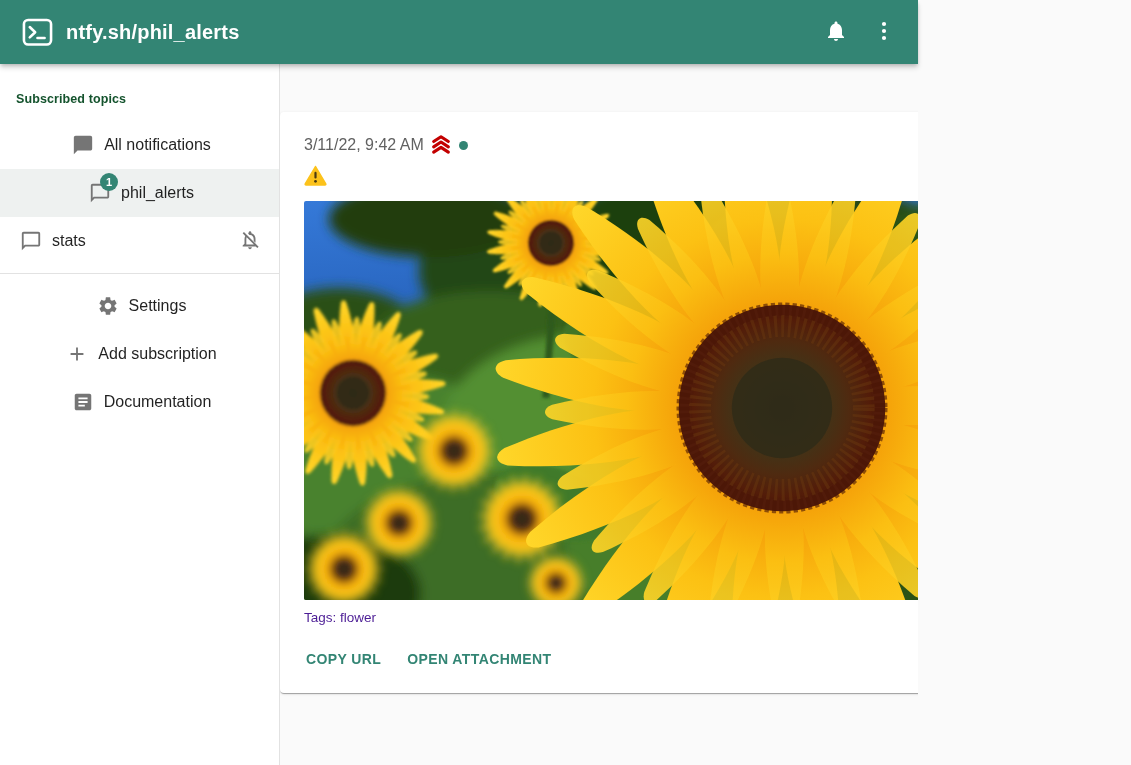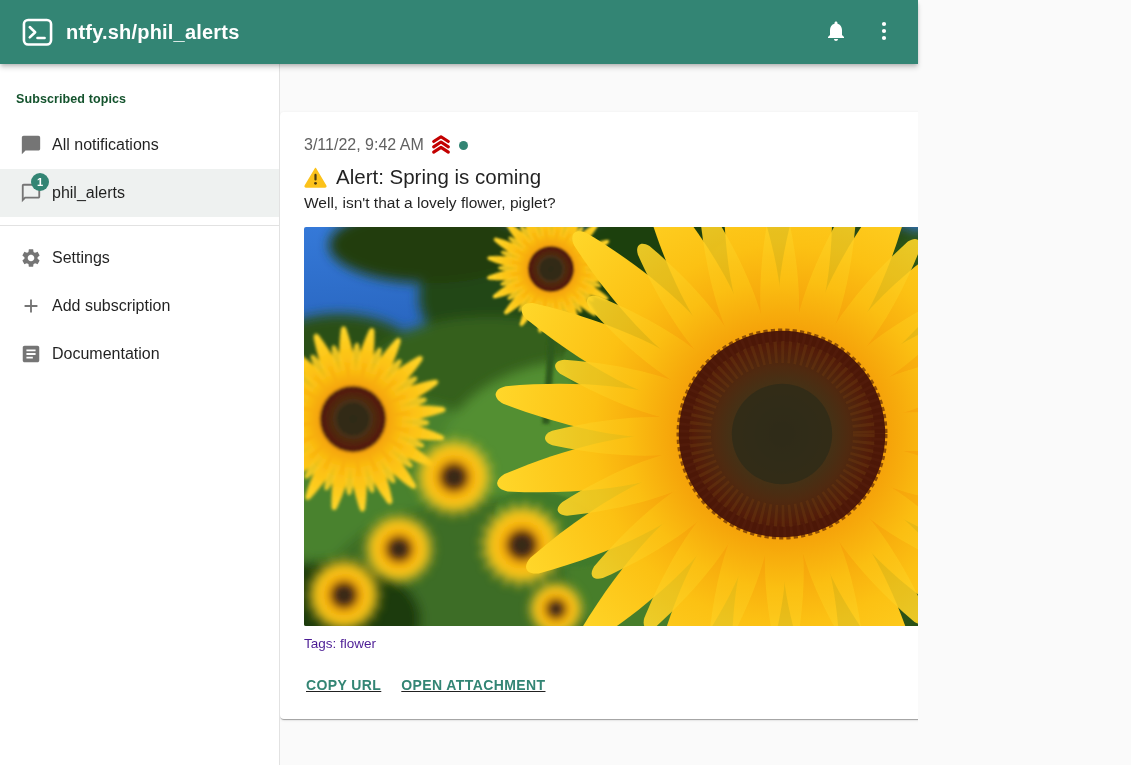--- a/index.html
+++ b/index.html
@@ -31,21 +31,21 @@
     border-radius:50%; cursor:pointer; padding:0;
   }
   .iconbtn svg { width:24px; height:24px; }
 
   
   .sidebar { grid-column:1; grid-row:2; background:#fff;
              border-right:1px solid #e2e2e2; padding-top:16px; }
   .section-label { padding:12px 16px 15px 16px; font-size:12.5px; font-weight:bold;
                    color:#14532d; letter-spacing:.1px; }
   .srow { height:48px; display:flex; align-items:center;
-          padding:0 16px 0 19px; cursor:pointer; position:relative; }
+          padding:0 16px 0 19px; cursor:pointer; position:relative;justify-content:center; }
   .srow.selected { background:#eef1f0; }
   .srow .ic { width:24px; height:24px; color:#757575; flex:0 0 24px;
               position:relative; display:flex; align-items:center; justify-content:center; }
   .srow .ic svg { width:22px; height:22px; }
   .srow .lbl { margin-left:9px; font-size:16px; color:rgba(0,0,0,.87); }
   .srow .right-ic { margin-left:auto; color:#757575; width:24px; height:24px; }
   .srow .right-ic svg { width:22px; height:22px; }
   .badge {
     position:absolute; top:-8px; left:12px; min-width:18px; height:18px;
     background:#338574; color:#fff; border-radius:50%;
@@ -67,21 +67,21 @@
   .meta { display:flex; align-items:center; font-size:16px; color:#616161; }
   .meta .prio { width:22px; height:22px; margin-left:6px; }
   .meta .dot { width:9px; height:9px; border-radius:50%; background:#338574; margin-left:7px; }
   .ntitle { display:flex; align-items:center; gap:9px; margin:9px 0 5px;
             font-size:20.5px; font-weight:normal; color:rgba(0,0,0,.87); }
   .ntitle .warn { width:23px; height:21px; flex:0 0 auto; }
   .nbody { margin:0; font-size:15.5px; color:rgba(0,0,0,.87); }
   .photo { width:705px; height:399px; margin:15px 0 0; border-radius:2px;
            overflow:hidden; cursor:pointer; line-height:0; }
   .tags { margin:10px 0 0; font-size:13.5px; color:#4c1d95; }
-  .actions { display:flex; gap:16px; margin-top:16px;text-decoration:underline; }
+  .actions { display:flex; gap:22px; margin-top:16px; }
   .abtn { border:none; background:none; color:#338574; font-family:inherit;
           font-size:14px; font-weight:bold; letter-spacing:.4px;
           padding:10px 2px; cursor:pointer; }
 </style>
 </head>
 <body>
 
 <div class="app">
 
   <header class="topbar">
@@ -128,20 +128,33 @@
       <span class="ic">
         <svg viewBox="0 0 24 24" fill="#757575">
           <path d="M20 2H4c-1.1 0-2 .9-2 2v18l4-4h14c1.1 0 2-.9 2-2V4c0-1.1-.9-2-2-2zm0 14H5.17L4 17.17V4h16v12z"></path>
         </svg>
         <span class="badge">1</span>
       </span>
       <span class="lbl">phil_alerts</span>
     </div>
 
 
+    <div class="srow">
+      <span class="ic">
+        <svg viewBox="0 0 24 24" fill="#757575">
+          <path d="M20 2H4c-1.1 0-2 .9-2 2v18l4-4h14c1.1 0 2-.9 2-2V4c0-1.1-.9-2-2-2zm0 14H5.17L4 17.17V4h16v12z"></path>
+        </svg>
+      </span>
+      <span class="lbl">stats</span>
+      <span class="right-ic">
+        <svg viewBox="0 0 24 24" fill="#757575">
+          <path d="M12 22c1.1 0 2-.9 2-2h-4c0 1.1.9 2 2 2zm6-7.32V11c0-3.08-1.64-5.64-4.5-6.32V4c0-.83-.67-1.5-1.5-1.5s-1.5.67-1.5 1.5v.68c-.24.06-.47.15-.69.23l1.64 1.64c.18-.03.36-.05.55-.05 2.48 0 4 2.02 4 4.5v2.1l2 2zM5.41 3.35 4 4.76l2.81 2.81C6.29 8.57 6 9.74 6 11v5l-2 2v1h14.24l1.74 1.74 1.41-1.41L5.41 3.35zM16 17H8v-6c0-.68.12-1.32.34-1.9L16 16.76V17z"></path>
+        </svg>
+      </span>
+    </div>
 
     <hr class="sdivider">
 
     <div class="srow">
       <span class="ic">
         <svg viewBox="0 0 24 24" fill="#757575">
           <path d="M19.14 12.94c.04-.3.06-.61.06-.94 0-.32-.02-.64-.07-.94l2.03-1.58c.18-.14.23-.41.12-.61l-1.92-3.32c-.12-.22-.37-.29-.59-.22l-2.39.96c-.5-.38-1.03-.7-1.62-.94l-.36-2.54c-.04-.24-.24-.41-.48-.41h-3.84c-.24 0-.43.17-.47.41l-.36 2.54c-.59.24-1.13.57-1.62.94l-2.39-.96c-.22-.08-.47 0-.59.22L2.74 8.87c-.12.21-.08.47.12.61l2.03 1.58c-.05.3-.09.63-.09.94s.02.64.07.94l-2.03 1.58c-.18.14-.23.41-.12.61l1.92 3.32c.12.22.37.29.59.22l2.39-.96c.5.38 1.03.7 1.62.94l.36 2.54c.05.24.24.41.48.41h3.84c.24 0 .44-.17.47-.41l.36-2.54c.59-.24 1.13-.56 1.62-.94l2.39.96c.22.08.47 0 .59-.22l1.92-3.32c.12-.22.07-.47-.12-.61l-2.01-1.58zM12 15.6c-1.98 0-3.6-1.62-3.6-3.6s1.62-3.6 3.6-3.6 3.6 1.62 3.6 3.6-1.62 3.6-3.6 3.6z"></path>
         </svg>
       </span>
       <span class="lbl">Settings</span>
@@ -190,24 +203,22 @@
       </div>
 
       <h2 class="ntitle">
         <span class="warn">
           <svg viewBox="0 0 24 22" width="23" height="21">
             <path d="M12 1.6 L22.6 19.6 Q23.3 20.9 21.8 20.9 H2.2 Q0.7 20.9 1.4 19.6 Z" fill="#fcc21b" stroke="#fcc21b" stroke-width="1.6" stroke-linejoin="round"></path>
             <rect x="10.85" y="7.2" width="2.3" height="7" rx="1.1" fill="#4a3a10"></rect>
             <circle cx="12" cy="17.1" r="1.45" fill="#4a3a10"></circle>
           </svg>
         </span>
-        <span>Alert: Spring is coming</span>
       </h2>
 
-      <p class="nbody">Well, isn't that a lovely flower, piglet?</p>
 
       <div class="photo">
         <svg viewBox="0 0 705 399" width="705" height="399" preserveAspectRatio="none" role="img">
           <defs>
             <linearGradient id="sky" x1="0" y1="0" x2="0.25" y2="1">
               <stop offset="0" stop-color="#3579d8"></stop>
               <stop offset="1" stop-color="#2058ae"></stop>
             </linearGradient>
             <radialGradient id="petalG" gradientUnits="userSpaceOnUse" cx="0" cy="0" r="100">
               <stop offset="0.18" stop-color="#d97704"></stop>

